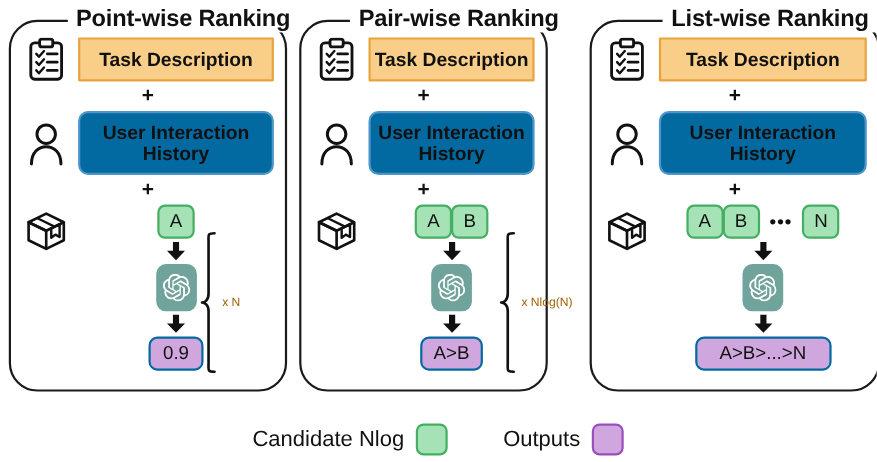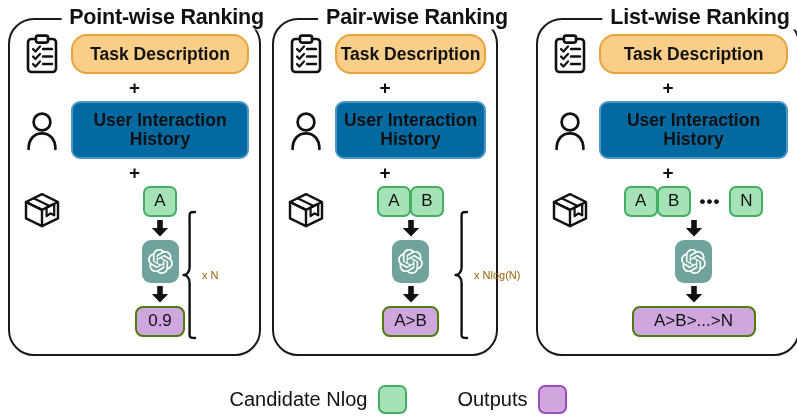--- a/index.html
+++ b/index.html
@@ -67,21 +67,21 @@
     display:flex;align-items:center;justify-content:center;
     text-align:center;
     font-weight:bold;
     line-height:1.08;
   }
   .chip-task{
     width:100%;
     height:40px;
     background:#F8CE89;
     border:2px solid #E8A33D;
-    border-radius:16px;
+    border-radius:1px;
     font-size:17.5px;
     color:#111;
   }
   .chip-hist{
     width:100%;
     height:58px;
     background:#0369a1;
     border:2px solid #4E96CA;
     border-radius:9px;
     font-size:17.5px;
@@ -110,21 +110,21 @@
   }
   .cand-group{display:flex;align-items:center;}
   .cand-group .cand + .cand{margin-left:-1px;}
   .dots{
     font-size:17px;font-weight:bold;letter-spacing:1px;
     padding:0 9px;color:#111;line-height:1;
   }
 
   .out{
     background:#CFA6DE;
-    border:2px solid #4d7c0f;
+    border:2px solid #0369a1;
     border-radius:8px;
     height:31px;
     font-size:17px;
     font-weight:normal;
     color:#111;
     padding:0 10px;
     min-width:52px;
   }
   .out.narrow{min-width:50px;}
   .out.wide{min-width:124px;}

